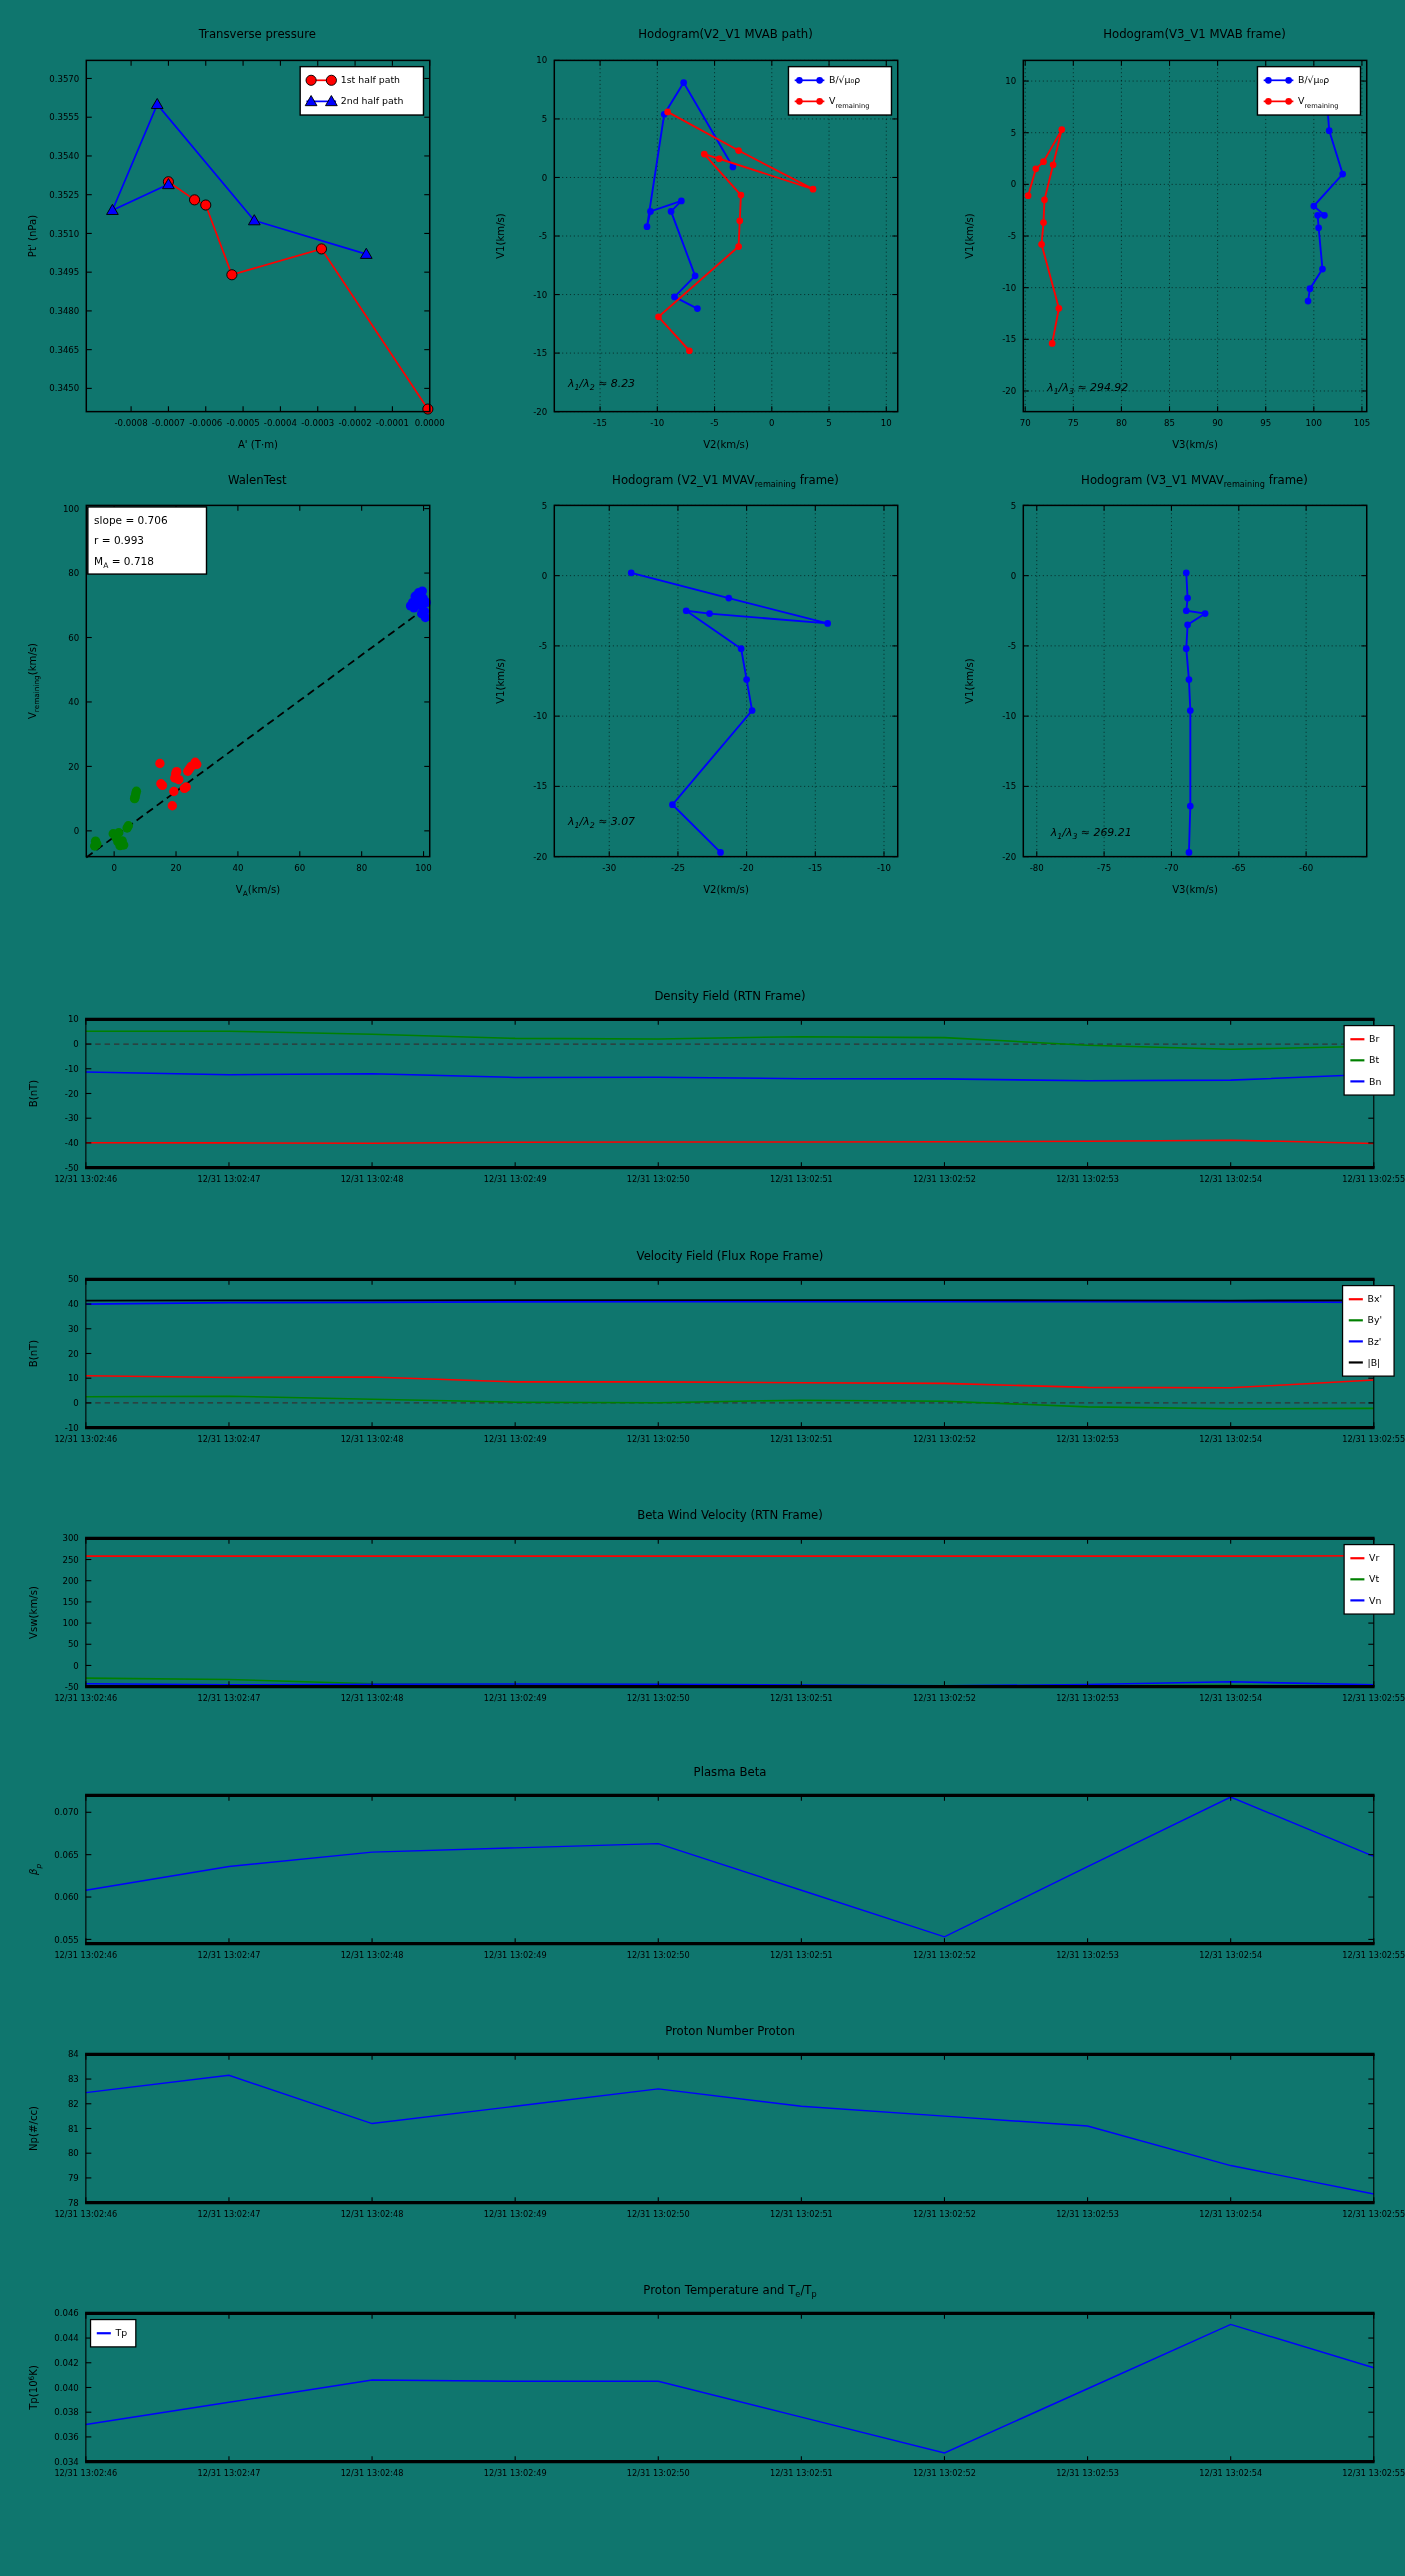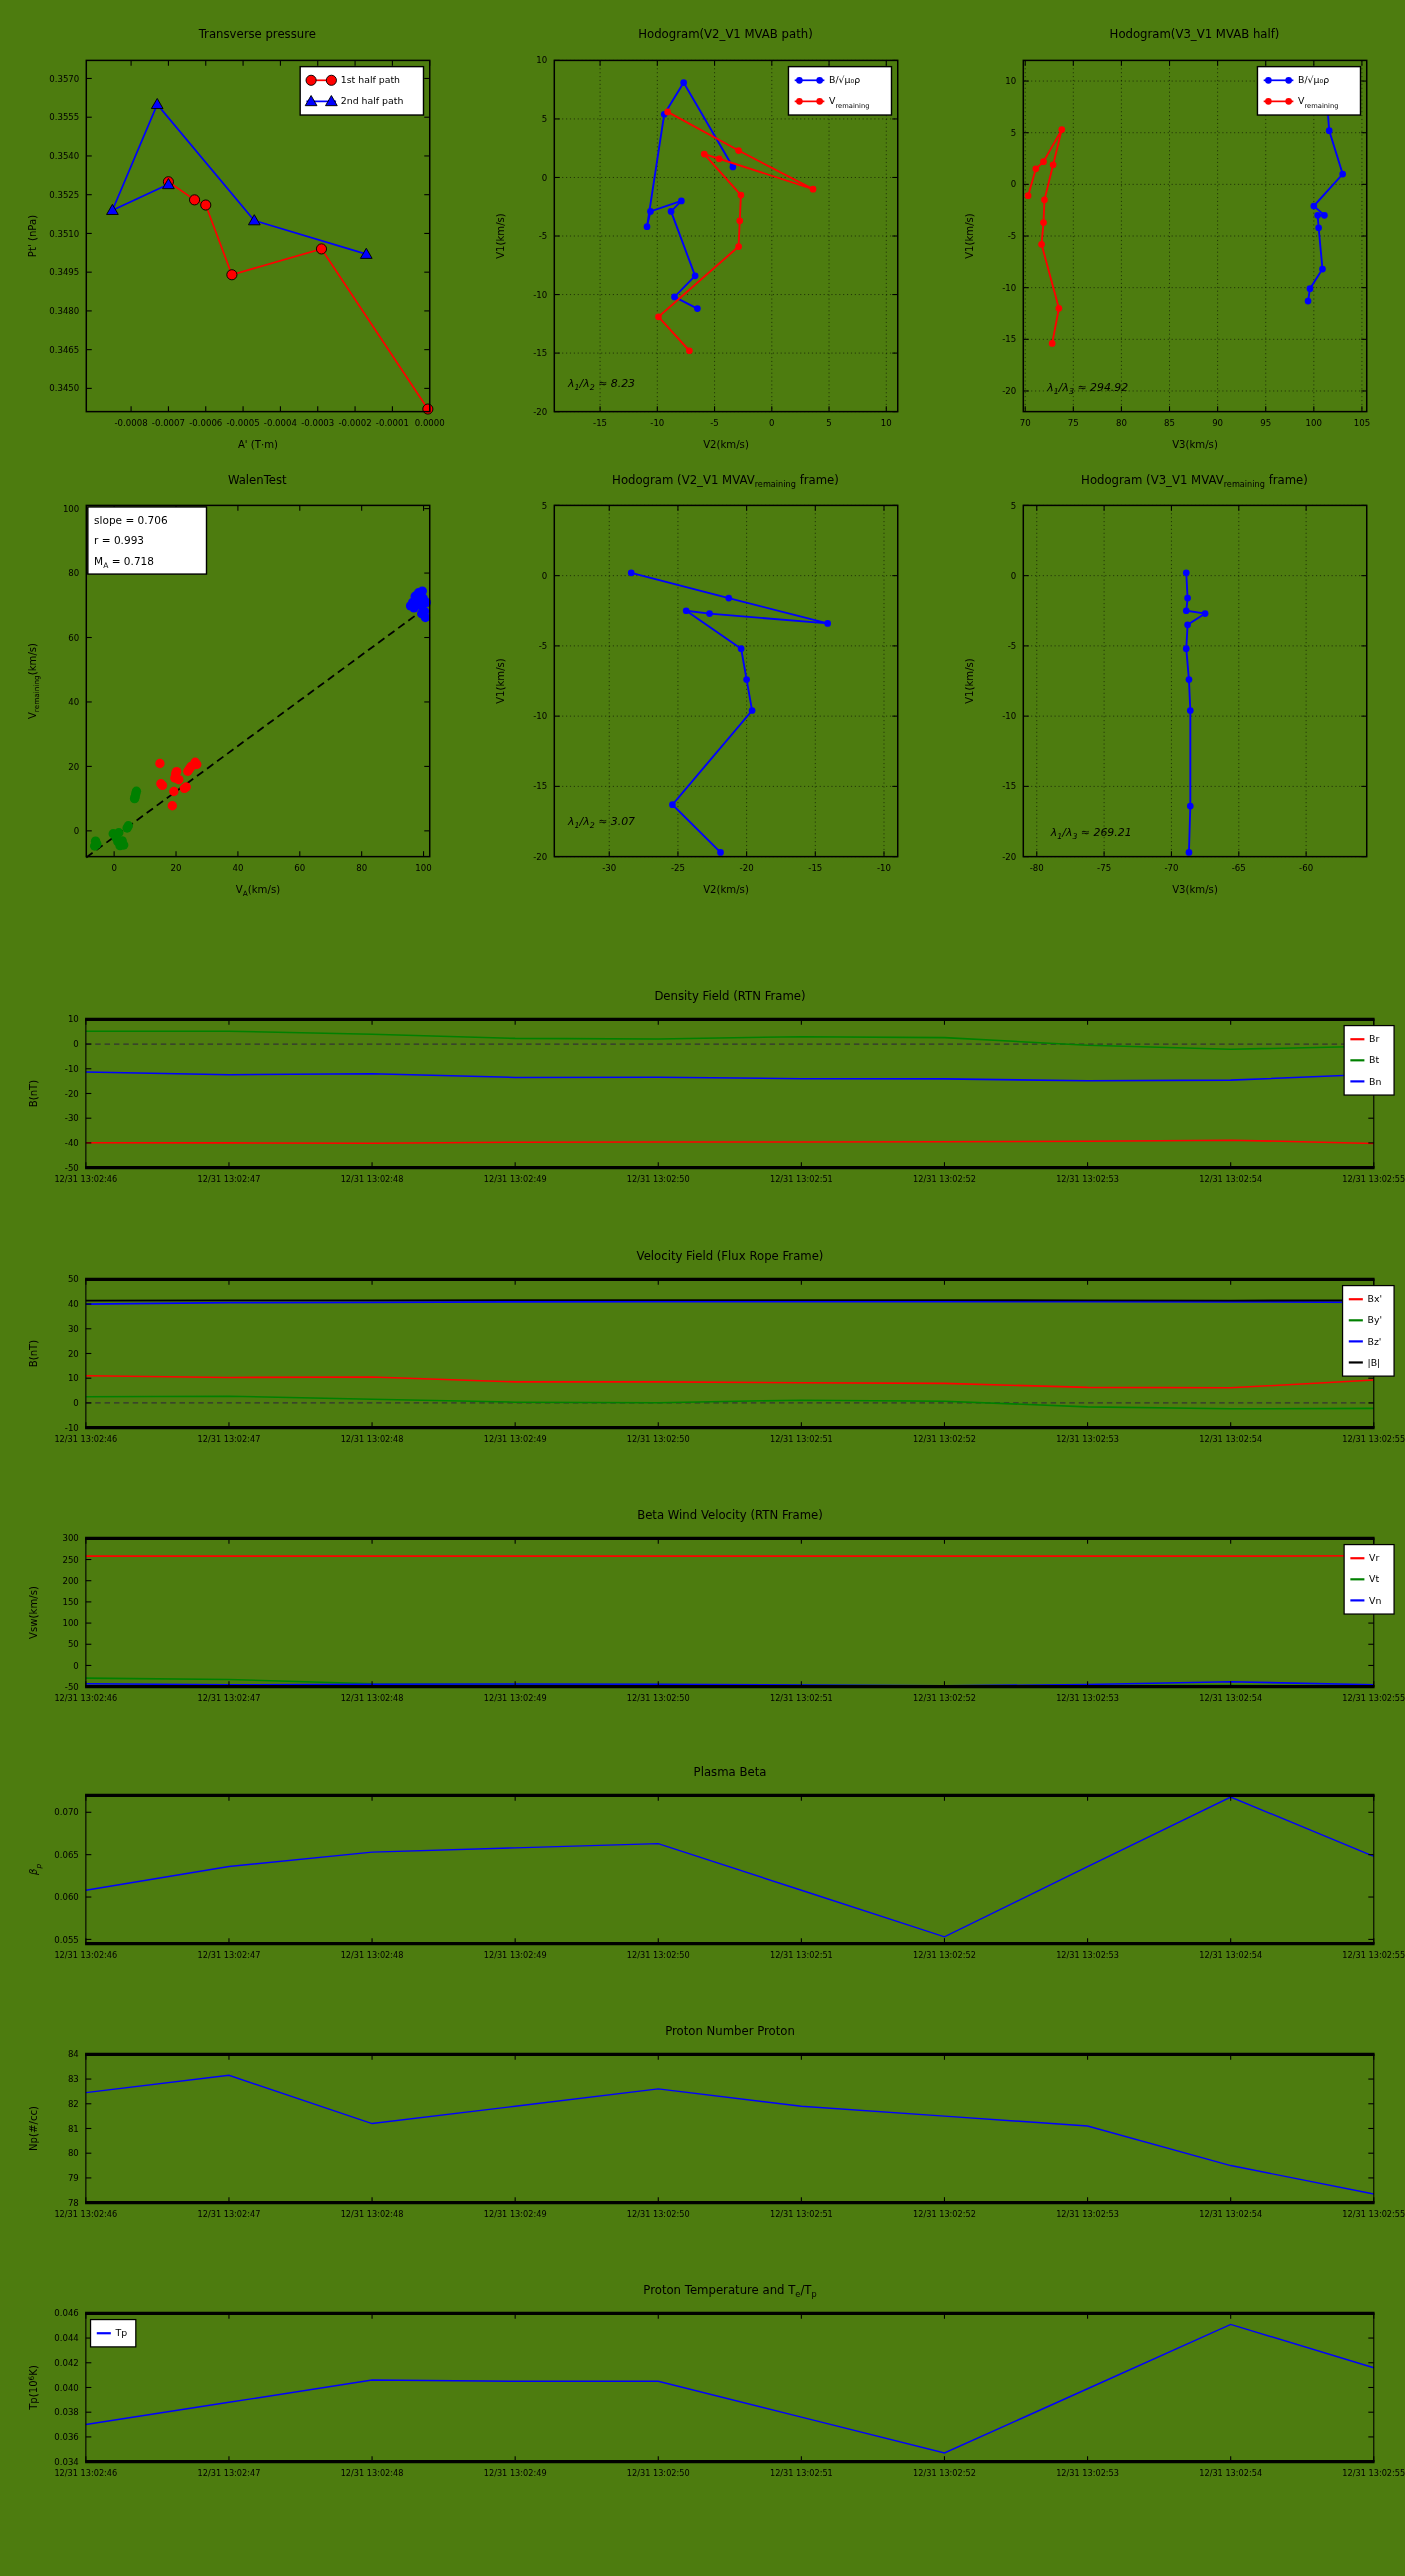--- a/index.html
+++ b/index.html
@@ -1,17 +1,17 @@
 <!DOCTYPE html>
 <html style="font-size:12.5px"><head>
 <meta charset="utf-8">
 <style>
   html,body{margin:0;padding:0;background:#ffffff;}
   body{width:1405px;height:2576px;position:relative;font-family:"DejaVu Sans",sans-serif;color:#000;}
-  #fig{position:absolute;left:0;top:0;width:1405px;height:2576px;background:#4d7c0f;}
+  #fig{position:absolute;left:0;top:0;width:1405px;height:2576px;background:#0f766e;}
   .panel{position:absolute;}
   .panel svg{position:absolute;left:0;top:0;}
   .ptitle{position:absolute;font-size:11.7px;line-height:14px;text-align:center;white-space:nowrap;}
   .ptitle.sq{left:78px;top:15.6px;width:343px;}
   .ptitle.ts{left:86px;top:4.7px;width:1288px;}
   sub{font-size:70%;}
   #p0{left:7.8px;top:11.7px;}  #p1{left:476px;top:11.7px;}  #p2{left:945px;top:11.7px;}
   #p3{left:7.8px;top:457px;} #p4{left:476px;top:457px;} #p5{left:945px;top:457px;}
   #p6{left:0;top:984px;} #p7{left:0;top:1244px;} #p8{left:0;top:1503px;}
   #p9{left:0;top:1760px;} #p10{left:0;top:2019px;} #p11{left:0;top:2278px;}
@@ -190,21 +190,21 @@
         <circle cx="414" cy="87.5" r="4.3" fill="#0000ff"></circle>
         <circle cx="440" cy="87.5" r="4.3" fill="#0000ff"></circle>
         <text x="452" y="91.5" font-size="12" font-family="DejaVu Sans, sans-serif" fill="#000"><tspan>B/√μ₀ρ</tspan></text>
         <line x1="408" y1="114.5" x2="446" y2="114.5" stroke="#ff0000" stroke-width="2.2"></line>
         <circle cx="414" cy="114.5" r="4.3" fill="#ff0000"></circle>
         <circle cx="440" cy="114.5" r="4.3" fill="#ff0000"></circle>
         <text x="452" y="118.5" font-size="12" font-family="DejaVu Sans, sans-serif" fill="#000"><tspan>V</tspan><tspan font-size="8.64" dy="4">remaining</tspan></text>
       </svg>
   </div>
   <div class="panel" id="p2">
-    <div class="ptitle sq">Hodogram(V3_V1 MVAB half)</div>
+    <div class="ptitle sq">Hodogram(V3_V1 MVAB frame)</div>
     <svg id="c2" width="461" height="441" viewBox="0 0 590 565">
         <line x1="102.4649859943978" y1="62" x2="102.4649859943978" y2="512" stroke="#000" stroke-width="0.9" stroke-dasharray="1.5,3.5" opacity="0.8"></line>
         <line x1="164.08963585434176" y1="62" x2="164.08963585434176" y2="512" stroke="#000" stroke-width="0.9" stroke-dasharray="1.5,3.5" opacity="0.8"></line>
         <line x1="225.71428571428572" y1="62" x2="225.71428571428572" y2="512" stroke="#000" stroke-width="0.9" stroke-dasharray="1.5,3.5" opacity="0.8"></line>
         <line x1="287.3389355742297" y1="62" x2="287.3389355742297" y2="512" stroke="#000" stroke-width="0.9" stroke-dasharray="1.5,3.5" opacity="0.8"></line>
         <line x1="348.96358543417364" y1="62" x2="348.96358543417364" y2="512" stroke="#000" stroke-width="0.9" stroke-dasharray="1.5,3.5" opacity="0.8"></line>
         <line x1="410.5882352941177" y1="62" x2="410.5882352941177" y2="512" stroke="#000" stroke-width="0.9" stroke-dasharray="1.5,3.5" opacity="0.8"></line>
         <line x1="472.2128851540616" y1="62" x2="472.2128851540616" y2="512" stroke="#000" stroke-width="0.9" stroke-dasharray="1.5,3.5" opacity="0.8"></line>
         <line x1="533.8375350140057" y1="62" x2="533.8375350140057" y2="512" stroke="#000" stroke-width="0.9" stroke-dasharray="1.5,3.5" opacity="0.8"></line>
         <line x1="100" y1="88.47058823529414" x2="540" y2="88.47058823529414" stroke="#000" stroke-width="0.9" stroke-dasharray="1.5,3.5" opacity="0.8"></line>

